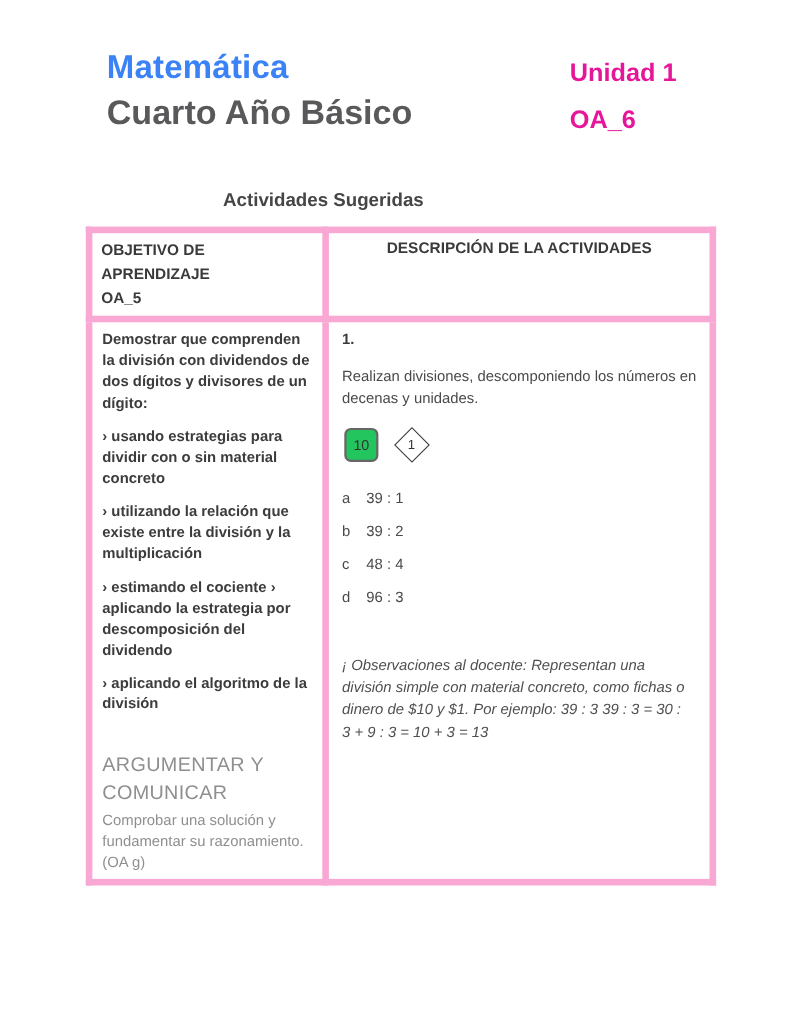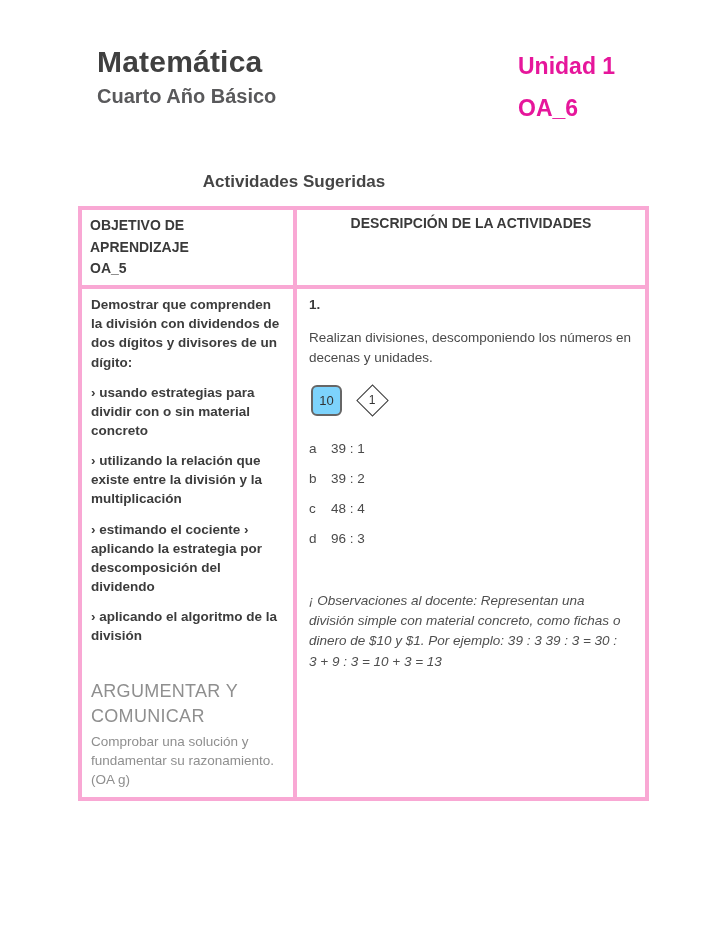--- a/index.html
+++ b/index.html
@@ -12,25 +12,25 @@
     font-family: "Liberation Sans", sans-serif;
     color: #3f3f3f;
     overflow: hidden;
   }
 
   
   .doc-header-left { position: absolute; left: 97px; top: 45px; }
   .doc-title {
     font-size: 30px;
     font-weight: bold;
-    color: #404040;
+    color: #3b82f6;
     letter-spacing: 0.2px;
   }
   .doc-subtitle {
-    font-size: 20px;
+    font-size: 31px;
     font-weight: bold;
     color: #59595b;
     margin-top: 6px;
   }
   .doc-header-right { position: absolute; left: 518px; top: 53px; }
   .unit-label, .oa-label {
     font-size: 23px;
     font-weight: bold;
     color: #e6169b;
   }
@@ -51,21 +51,21 @@
   
   .activities-table {
     position: absolute;
     left: 78px;
     top: 206px;
     width: 567px;
     border-collapse: collapse;
     table-layout: fixed;
   }
   .activities-table th, .activities-table td {
-    border: 4px solid #f9a8d4;
+    border: 6px solid #f9a8d4;
     vertical-align: top;
     background: #ffffff;
   }
   .col-objective { width: 215px; }
   .col-description { width: 352px; }
 
   .activities-table th {
     height: 50px;
     font-size: 14px;
     font-weight: bold;
@@ -100,21 +100,21 @@
   .activity-description { margin-bottom: 15px; }
 
   .token-row {
     display: flex;
     align-items: center;
     margin: 4px 0 20px 2px;
     height: 36px;
   }
   .token-square {
     width: 31px; height: 31px;
-    background: #7dd3fc;
+    background: #22c55e;
     border: 2px solid #666666;
     border-radius: 6px;
     display: inline-flex;
     align-items: center;
     justify-content: center;
     font-size: 13px;
     color: #333333;
   }
   .token-diamond {
     width: 23px; height: 23px;

